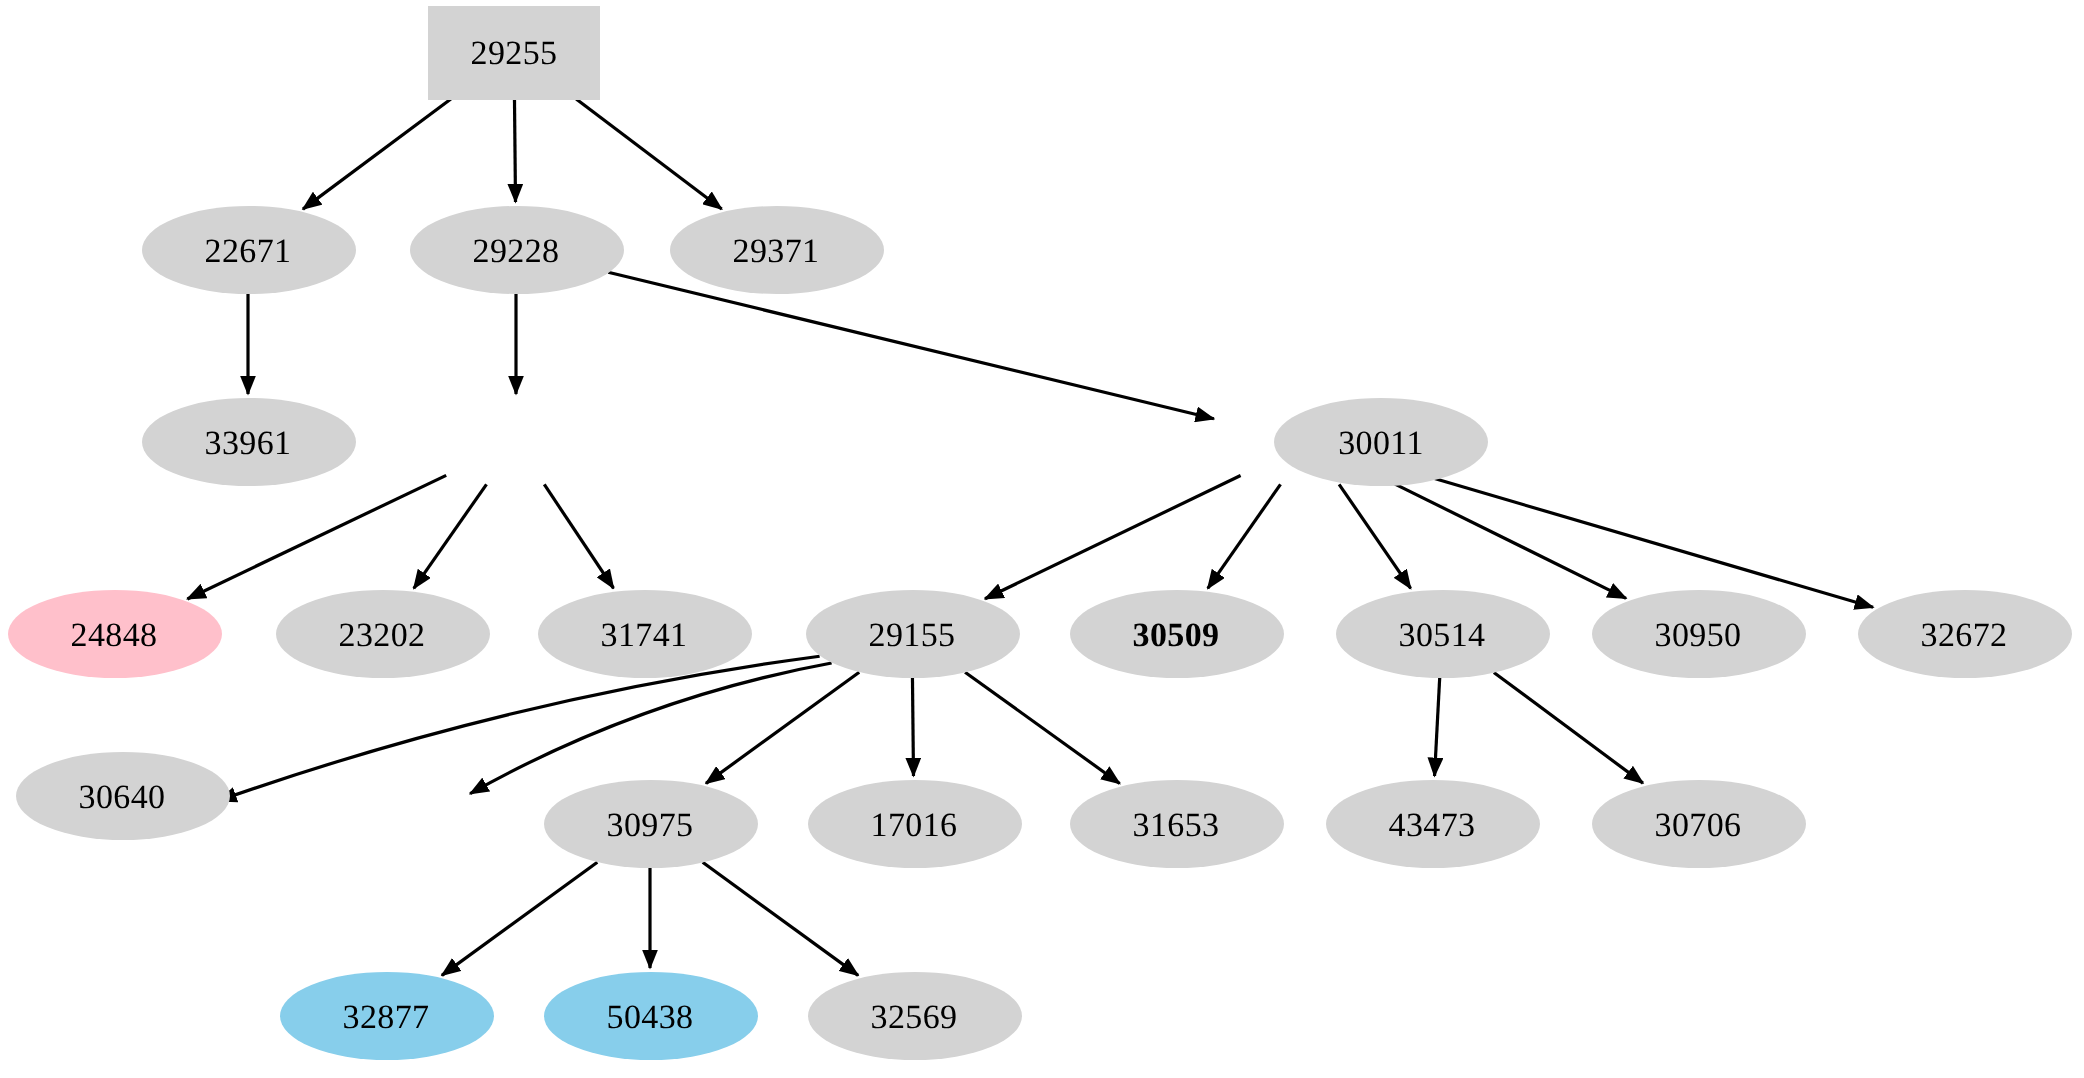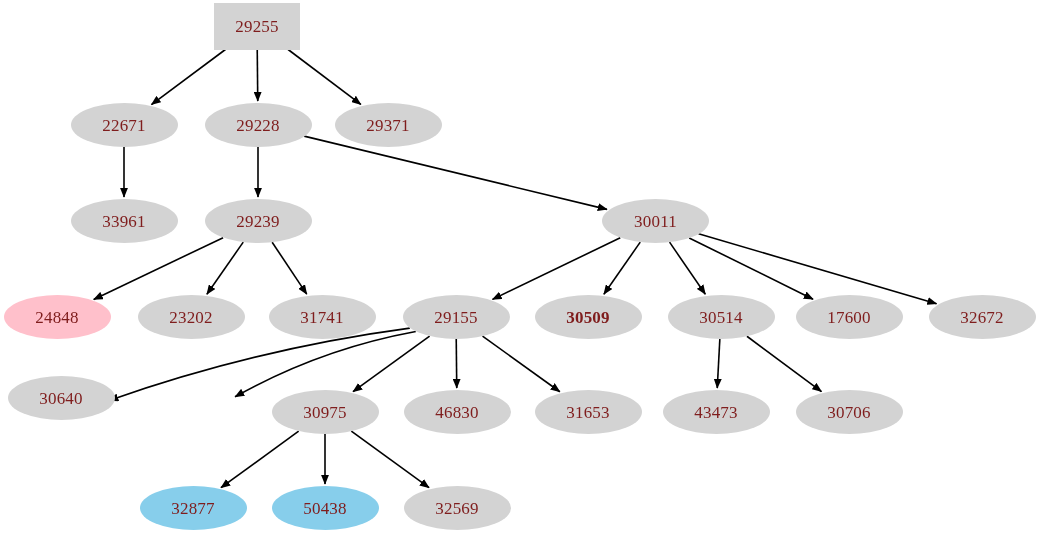--- a/index.html
+++ b/index.html
@@ -31,21 +31,21 @@
     top: 0;
     width: 1042px;
     height: 539px;
   }
   .node {
     position: absolute;
     display: flex;
     align-items: center;
     justify-content: center;
     box-sizing: border-box;
-    color: #7f1d1d;
+    color: #000000;
     font-size: 17px;
     line-height: 1;
     letter-spacing: 0.2px;
     white-space: nowrap;
     user-select: none;
   }
   .node.ellipse {
     border-radius: 50%;
   }
   .node.box {
@@ -101,24 +101,21 @@
       </div>
       <div class="node ellipse" style="left: 204.5px; top: 103px; width: 107px; height: 44px; background: rgb(211, 211, 211);">
         <span class="node-label">29228</span>
       </div>
       <div class="node ellipse" style="left: 334.5px; top: 103px; width: 107px; height: 44px; background: rgb(211, 211, 211);">
         <span class="node-label">29371</span>
       </div>
       <div class="node ellipse" style="left: 70.5px; top: 199px; width: 107px; height: 44px; background: rgb(211, 211, 211);">
         <span class="node-label">33961</span>
       </div>
-      <div class="node ellipse" style="left: 204.5px; top: 199px; width: 107px; height: 44px; background: rgb(211, 211, 211);">
-        <span class="node-label">29239</span>
-      </div>
-      <div class="node ellipse" style="left: 602px; top: 199px; width: 107px; height: 44px; background: rgb(211, 211, 211);">
+      <div class="node ellipse" style="left: 637px; top: 199px; width: 107px; height: 44px; background: rgb(211, 211, 211);">
         <span class="node-label">30011</span>
       </div>
       <div class="node ellipse" style="left: 3.5px; top: 295px; width: 107px; height: 44px; background: rgb(255, 192, 203);">
         <span class="node-label">24848</span>
       </div>
       <div class="node ellipse" style="left: 137.5px; top: 295px; width: 107px; height: 44px; background: rgb(211, 211, 211);">
         <span class="node-label">23202</span>
       </div>
       <div class="node ellipse" style="left: 268.5px; top: 295px; width: 107px; height: 44px; background: rgb(211, 211, 211);">
         <span class="node-label">31741</span>
@@ -126,33 +123,33 @@
       <div class="node ellipse" style="left: 402.5px; top: 295px; width: 107px; height: 44px; background: rgb(211, 211, 211);">
         <span class="node-label">29155</span>
       </div>
       <div class="node ellipse" style="left: 534.5px; top: 295px; width: 107px; height: 44px; background: rgb(211, 211, 211); font-weight: bold;">
         <span class="node-label">30509</span>
       </div>
       <div class="node ellipse" style="left: 667.5px; top: 295px; width: 107px; height: 44px; background: rgb(211, 211, 211);">
         <span class="node-label">30514</span>
       </div>
       <div class="node ellipse" style="left: 795.5px; top: 295px; width: 107px; height: 44px; background: rgb(211, 211, 211);">
-        <span class="node-label">17600</span>
+        <span class="node-label">30950</span>
       </div>
       <div class="node ellipse" style="left: 928.5px; top: 295px; width: 107px; height: 44px; background: rgb(211, 211, 211);">
         <span class="node-label">32672</span>
       </div>
       <div class="node ellipse" style="left: 7.5px; top: 376px; width: 107px; height: 44px; background: rgb(211, 211, 211); align-items: center;">
         <span class="node-label">30640</span>
       </div>
       <div class="node ellipse" style="left: 271.5px; top: 390px; width: 107px; height: 44px; background: rgb(211, 211, 211);">
         <span class="node-label">30975</span>
       </div>
       <div class="node ellipse" style="left: 403.5px; top: 390px; width: 107px; height: 44px; background: rgb(211, 211, 211);">
-        <span class="node-label">46830</span>
+        <span class="node-label">17016</span>
       </div>
       <div class="node ellipse" style="left: 534.5px; top: 390px; width: 107px; height: 44px; background: rgb(211, 211, 211);">
         <span class="node-label">31653</span>
       </div>
       <div class="node ellipse" style="left: 662.5px; top: 390px; width: 107px; height: 44px; background: rgb(211, 211, 211);">
         <span class="node-label">43473</span>
       </div>
       <div class="node ellipse" style="left: 795.5px; top: 390px; width: 107px; height: 44px; background: rgb(211, 211, 211);">
         <span class="node-label">30706</span>
       </div>

